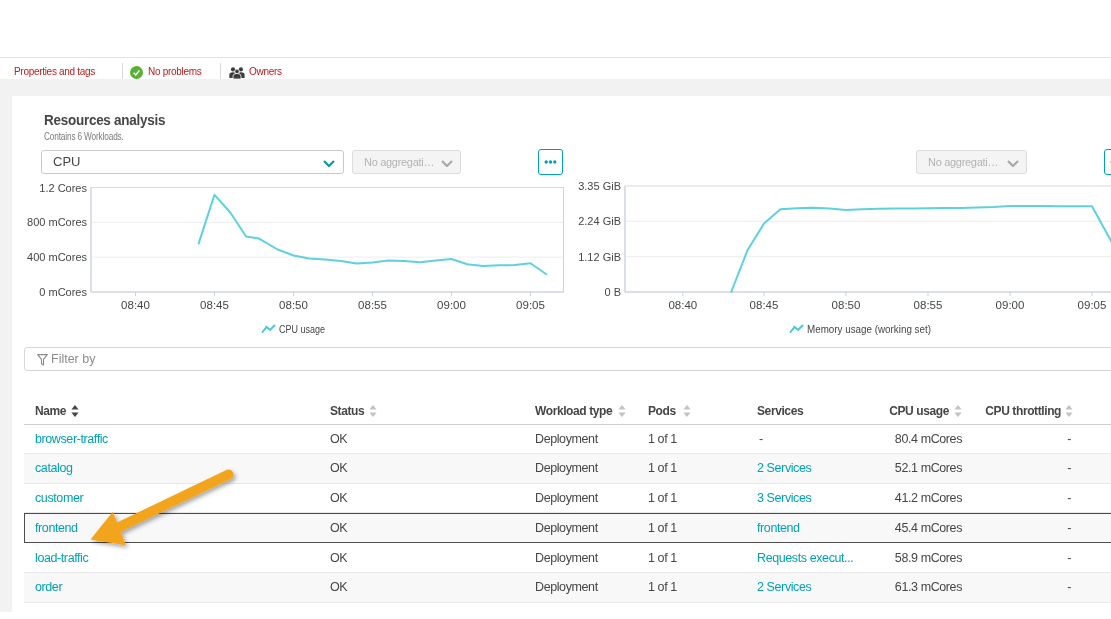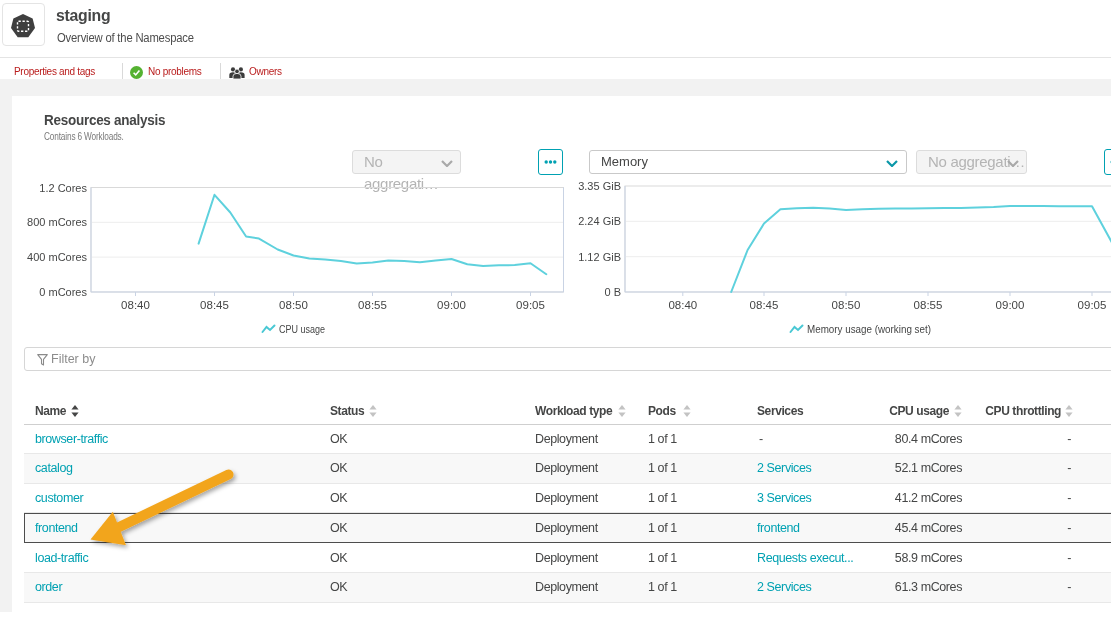--- a/index.html
+++ b/index.html
@@ -24,51 +24,41 @@
 
 #content { position:absolute; left:0; top:79px; width:1111px; height:533px; background:#f2f2f2; }
 #card { position:absolute; left:12px; top:17px; width:1099px; height:516px; background:#fff; }
 
 #h-res { position:absolute; left:32px; top:15px; font-size:15.5px; font-weight:700; letter-spacing:-0.3px; transform:scaleX(0.87); transform-origin:left center; }
 #h-sub { position:absolute; left:32px; top:34px; font-size:11px; letter-spacing:-0.2px; color:#7a7a7a; transform:scaleX(0.75); transform-origin:left center; }
 
 
 .sel { position:absolute; top:54px; height:24px; background:#fff; border:1px solid #c9c9c9;
   border-radius:3px; font-size:13px; color:#454646; line-height:22px; padding-left:11px; }
-.sel.dis { background:#f4f4f4; border-color:#dcdcdc; color:#b4b4b4; font-size:15px; letter-spacing:-0.3px; }
+.sel.dis { background:#f4f4f4; border-color:#dcdcdc; color:#b4b4b4; font-size:11px; letter-spacing:-0.3px; }
 .chev { position:absolute; top:9px; }
 .dots { position:absolute; top:53px; width:25px; height:26px; border:1px solid #00a1b2;
   border-radius:3px; background:#fff; }
 
 
 #filter { position:absolute; left:12px; top:354px; width:1160px; height:24px;
   border:1px solid #d6d6d6; border-radius:3px; background:#fff; }
 #filter span { position:absolute; left:26px; top:4px; font-size:12.5px; color:#8c8c8c; }
 
 
 .trow { position:absolute; left:12px; width:1160px; height:30px; }
 .cell { position:absolute; top:50%; transform:translateY(-50%); font-size:12.5px; letter-spacing:-0.4px; white-space:nowrap; }
 .lnk { color:#00a1b2; }
 .hcell { position:absolute; top:50%; transform:translateY(-50%); font-size:12px; font-weight:700; letter-spacing:-0.4px;
   color:#454646; white-space:nowrap; }
 </style>
 </head>
 <body>
 <div id="page">
 
-  <div id="hdr">
-    <div id="iconbox">
-      <svg width="41" height="41" viewBox="0 0 41 41" style="position:absolute;left:0;top:0">
-        <polygon points="20,9.9 29.6,14.5 32,24 25.3,33.3 14.7,33.3 8,24 10.4,14.5" fill="#3f3f3f" transform="rotate(0 20 21)"></polygon>
-        <rect x="14.5" y="17.3" width="11" height="10" rx="1" fill="none" stroke="#ffffff" stroke-width="1.4" stroke-dasharray="2.3 1.7"></rect>
-      </svg>
-    </div>
-    <div id="title">staging</div>
-    <div id="subtitle">Overview of the Namespace</div>
-  </div>
 
   <div id="tabs">
     <div class="tabitem" style="left:14px">Properties and tags</div>
     <div class="tabdiv" style="left:122px"></div>
     <svg class="abs" style="left:130px;top:8px" width="13" height="13" viewBox="0 0 13 13">
       <circle cx="6.5" cy="6.5" r="6.5" fill="#55b232"></circle>
       <polyline points="3.6,6.8 5.7,8.9 9.4,4.4" fill="none" stroke="#fff" stroke-width="1.6"></polyline>
     </svg>
     <div class="tabitem" style="left:148px">No problems</div>
     <div class="tabdiv" style="left:220px"></div>
@@ -83,36 +73,36 @@
       </g>
     </svg>
     <div class="tabitem" style="left:249px">Owners</div>
   </div>
 
   <div id="content">
     <div id="card">
       <div id="h-res">Resources analysis</div>
       <div id="h-sub">Contains 6 Workloads.</div>
 
+      <div class="sel" style="left:29px; width:303px;">CPU
+        <svg class="chev" style="left:281px" width="12" height="7" viewBox="0 0 12 7">
+          <polyline points="1,1 6,6 11,1" fill="none" stroke="#0b97a8" stroke-width="2.2"></polyline>
+          </svg>
+      </div>
       <div class="sel dis" style="left:340px; width:109px;">No aggregati…
         <svg class="chev" style="left:88px" width="12" height="7" viewBox="0 0 12 7">
           <polyline points="1,1 6,6 11,1" fill="none" stroke="#a9a9a9" stroke-width="2.2"></polyline>
           </svg>
       </div>
       <div class="dots" style="left:526px;"><svg width="23" height="24" viewBox="0 0 23 24">
         <circle cx="7.2" cy="12" r="1.7" fill="#00a1b2"></circle>
             <circle cx="11.5" cy="12" r="1.7" fill="#00a1b2"></circle>
             <circle cx="15.8" cy="12" r="1.7" fill="#00a1b2"></circle>
           </svg></div>
 
-      <div class="sel" style="left:577px; width:318px;">Memory
-        <svg class="chev" style="left:296px" width="12" height="7" viewBox="0 0 12 7">
-          <polyline points="1,1 6,6 11,1" fill="none" stroke="#0b97a8" stroke-width="2.2"></polyline>
-          </svg>
-      </div>
       <div class="sel dis" style="left:904px; width:111px;">No aggregati…
         <svg class="chev" style="left:90px" width="12" height="7" viewBox="0 0 12 7">
           <polyline points="1,1 6,6 11,1" fill="none" stroke="#a9a9a9" stroke-width="2.2"></polyline>
           </svg>
       </div>
       <div class="dots" style="left:1091.5px;"><svg width="23" height="24" viewBox="0 0 23 24">
         <circle cx="7.2" cy="12" r="1.7" fill="#00a1b2"></circle>
             <circle cx="11.5" cy="12" r="1.7" fill="#00a1b2"></circle>
             <circle cx="15.8" cy="12" r="1.7" fill="#00a1b2"></circle>
           </svg></div>

